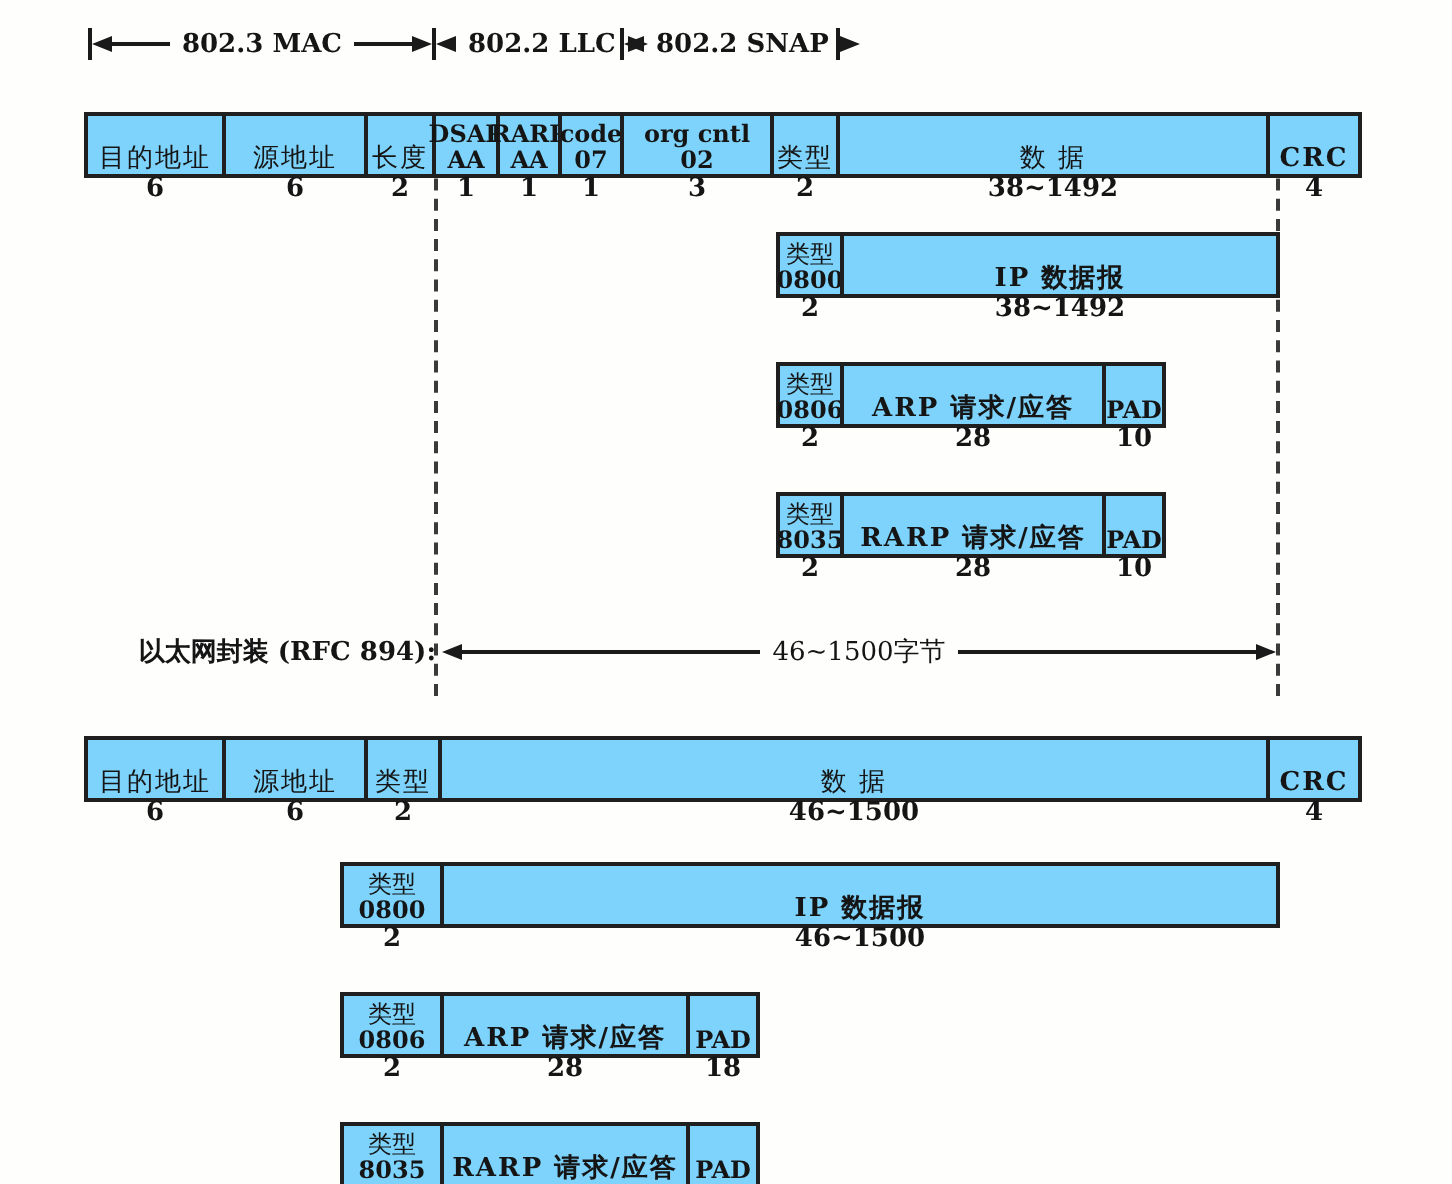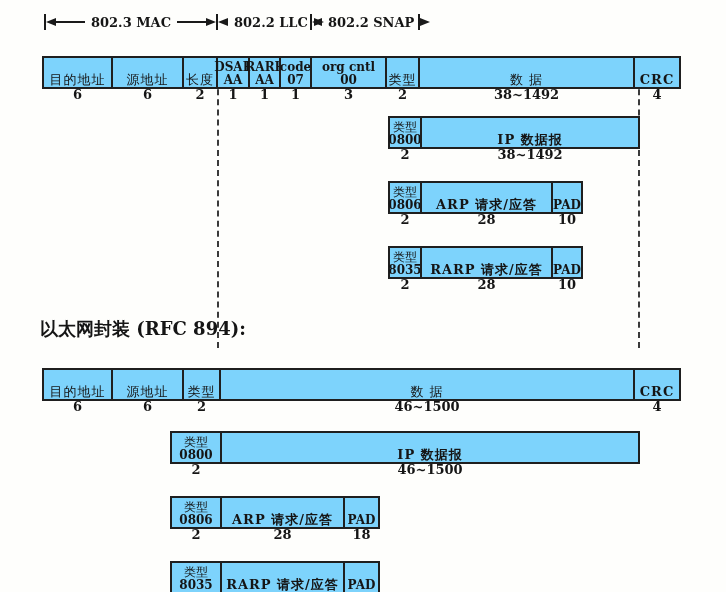--- a/index.html
+++ b/index.html
@@ -39,21 +39,21 @@
     display: flex; align-items: center;
     border-left: 2px solid #1a1a1a; border-right: 2px solid #1a1a1a;
     font-weight: bold; font-size: 13px; z-index: 2;
   }
   .measure .ln, .span-arrow .ln { flex: 1; height: 0; border-top: 2px solid #1a1a1a; }
   .tri-l { width: 0; height: 0; border-top: 4px solid transparent; border-bottom: 4px solid transparent; border-right: 10px solid #1a1a1a; }
   .tri-r { width: 0; height: 0; border-top: 4px solid transparent; border-bottom: 4px solid transparent; border-left: 10px solid #1a1a1a; }
   .measure .lbl, .span-arrow .lbl { padding: 0 6px; white-space: nowrap; }
   .enc-label {
     position: absolute; left: 40px; top: 317px; width: 178px;
-    text-align: right; font-weight: bold; font-size: 18px; white-space: nowrap; z-index: 2;
+    text-align: right; font-weight: bold; font-size: 13px; white-space: nowrap; z-index: 2;
   }
   .span-arrow {
     position: absolute; left: 221px; top: 318px; width: 417px; height: 15px;
     display: flex; align-items: center; font-size: 13px; z-index: 2;
   }
 </style>
 </head>
 <body>
 
 <div class="canvas">
@@ -102,21 +102,21 @@
       <div class="l2">AA</div>
       <div class="sz">1</div>
     </div>
     <div class="box" style="width:33px">
       <div class="l1 sm b">code</div>
       <div class="l2">07</div>
       <div class="sz">1</div>
     </div>
     <div class="box" style="width:77px">
       <div class="l1 sm b">org cntl</div>
-      <div class="l2">00</div>
+      <div class="l2">02</div>
       <div class="sz">3</div>
     </div>
     <div class="box" style="width:35px">
       <div class="l1">类型</div>
       <div class="sz">2</div>
     </div>
     <div class="box" style="width:217px">
       <div class="l1">数 据</div>
       <div class="sz">38~1492</div>
     </div>
@@ -164,20 +164,27 @@
       <div class="l1 b">RARP 请求/应答</div>
       <div class="sz">28</div>
     </div>
     <div class="box" style="width:32px">
       <div class="l1 sm b">PAD</div>
       <div class="sz">10</div>
     </div>
   </div>
 
   <div class="enc-label">以太网封装 (RFC 894):</div>
+  <div class="span-arrow">
+    <span class="tri-l"></span>
+    <span class="ln"></span>
+    <span class="lbl">46~1500字节</span>
+    <span class="ln"></span>
+    <span class="tri-r"></span>
+  </div>
 
   <div class="row" style="left:42px;top:348px">
     <div class="box" style="width:71px">
       <div class="l1">目的地址</div>
       <div class="sz">6</div>
     </div>
     <div class="box" style="width:73px">
       <div class="l1">源地址</div>
       <div class="sz">6</div>
     </div>

